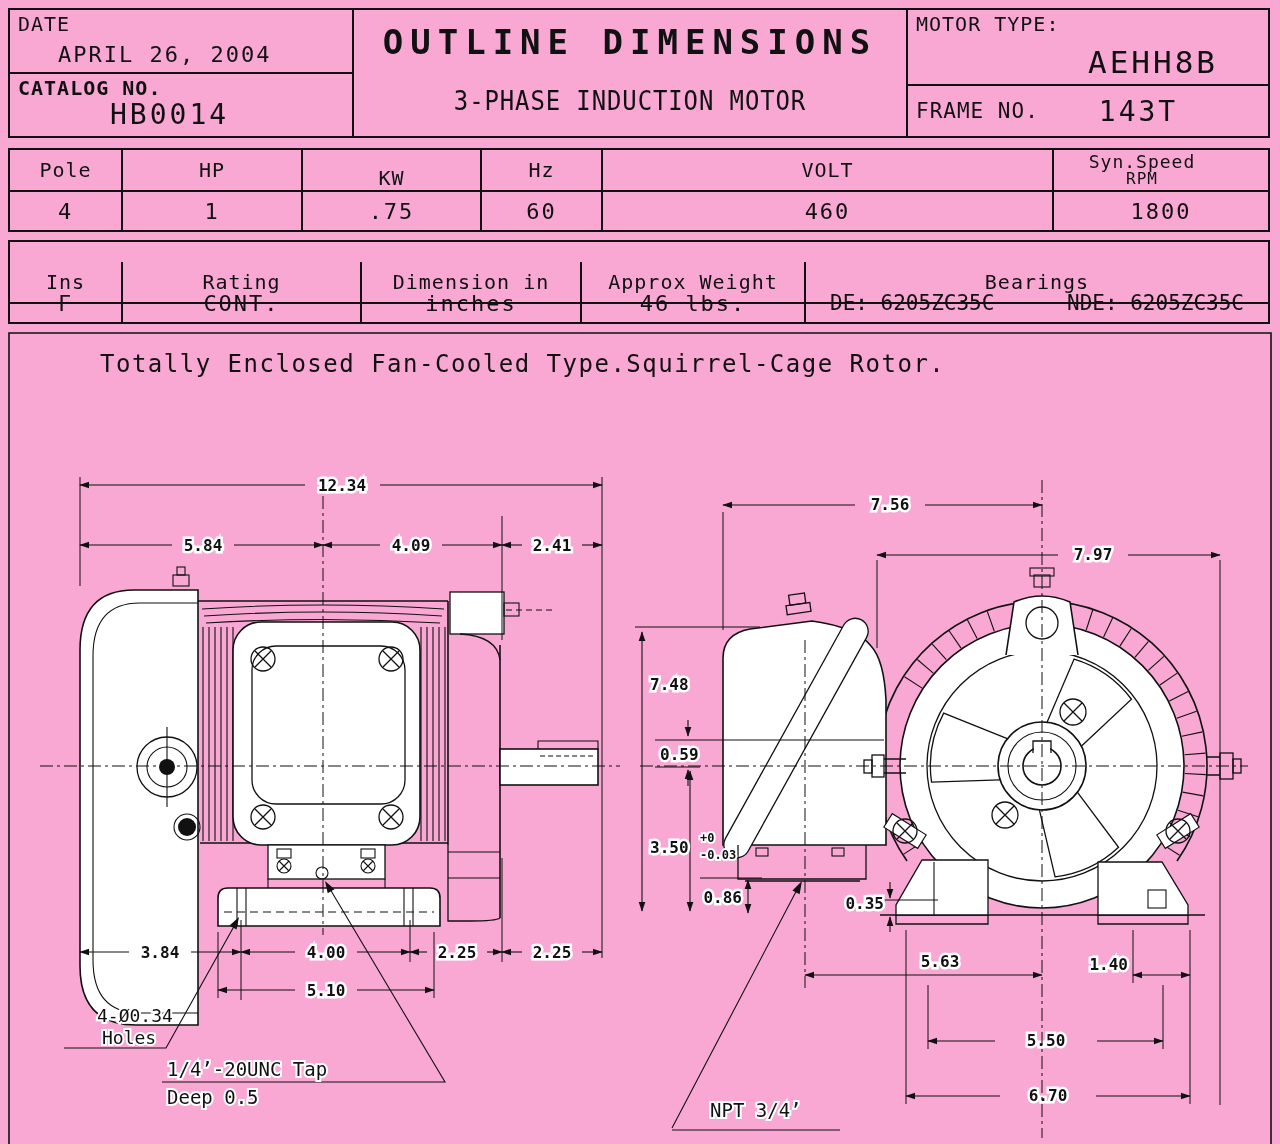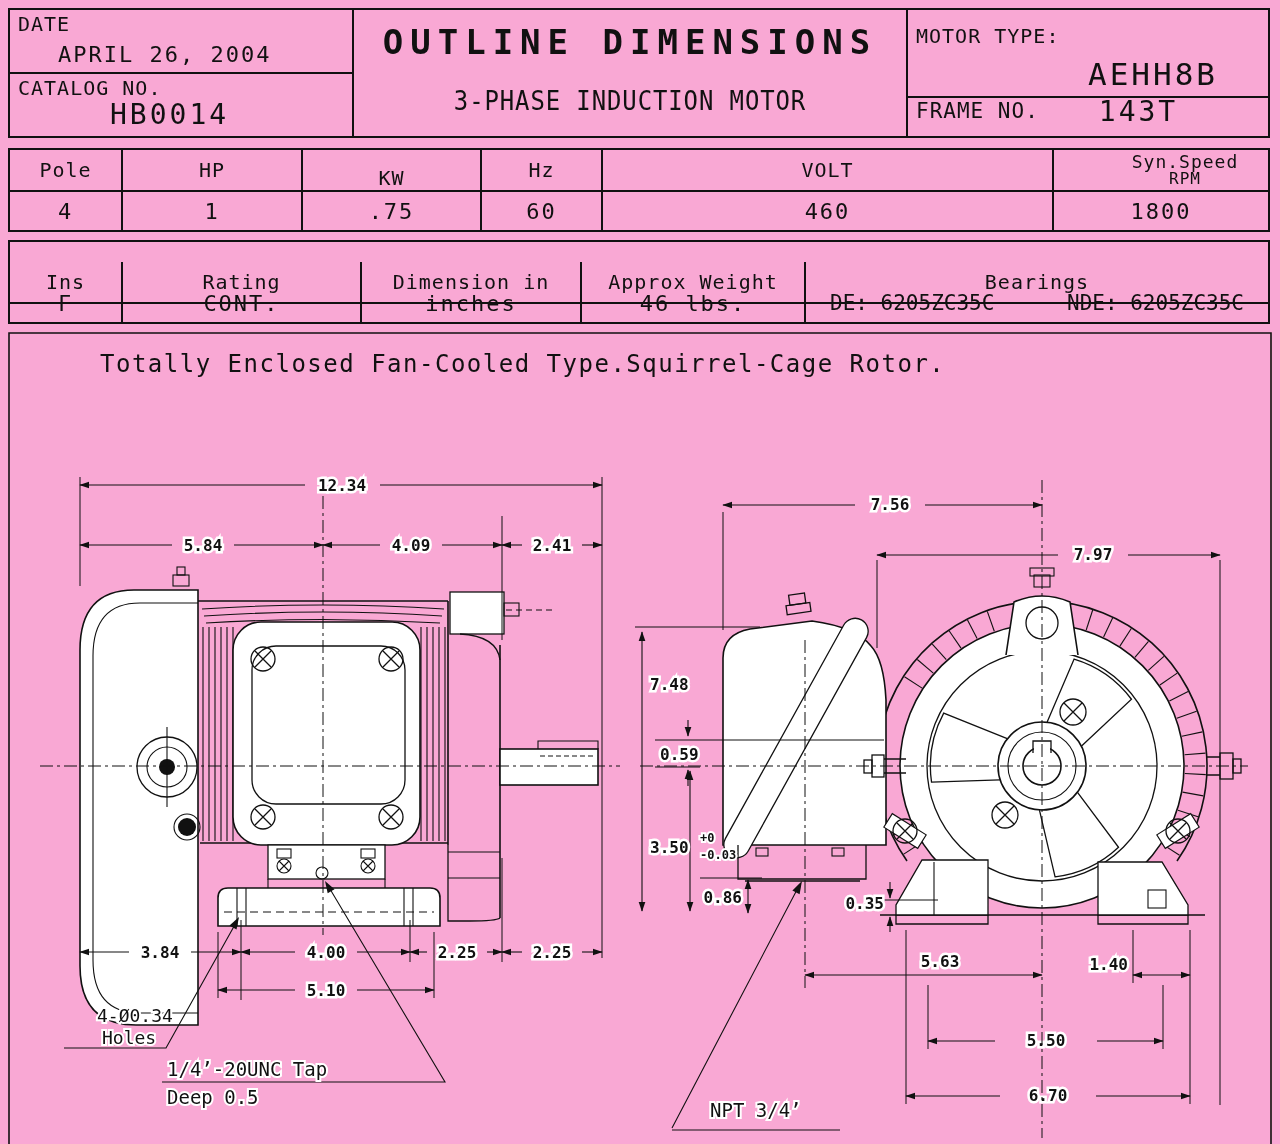--- a/index.html
+++ b/index.html
@@ -39,51 +39,51 @@
 <div class="page">
 
   <div class="abs bx" style="left:8px;top:8px;width:1262px;height:130px;">
 
     <div class="cell br" style="left:0;top:0;width:344px;height:126px;">
       <div class="cell bb" style="left:0;top:0;width:342px;height:64px;">
         <div class="abs lbl" style="left:8px;top:2px;">DATE</div>
         <div class="abs val22" style="left:48px;top:32px;">APRIL 26, 2004</div>
       </div>
       <div class="cell" style="left:0;top:64px;width:342px;height:62px;">
-        <div class="abs lbl" style="left:8px;top:2px;">CATALOG NO.</div>
+        <div class="abs lbl" style="left:8px;top:2px;font-weight:bold;">CATALOG NO.</div>
         <div class="abs val28" style="left:100px;top:24px;">HB0014</div>
       </div>
     </div>
 
     <div class="cell br" style="left:344px;top:0;width:554px;height:126px;">
       <div class="abs title1 ctr" style="left:0;top:12px;width:552px;">OUTLINE DIMENSIONS</div>
       <div class="abs title2 ctr" style="left:0;top:76px;width:552px;">3-PHASE INDUCTION MOTOR</div>
     </div>
 
     <div class="cell" style="left:898px;top:0;width:360px;height:126px;">
-      <div class="cell bb" style="left:0;top:0;width:360px;height:76px;margin-top:12px;">
+      <div class="cell bb" style="left:0;top:0;width:360px;height:76px;">
         <div class="abs lbl" style="left:8px;top:2px;">MOTOR TYPE:</div>
         <div class="abs" style="right:50px;top:34px;font-size:31px;letter-spacing:3px;">AEHH8B</div>
       </div>
       <div class="cell" style="left:0;top:76px;width:360px;height:50px;display:flex;align-items:center;">
         <span class="lbl" style="margin-left:8px;font-size:21px;">FRAME NO.</span>
         <span style="margin-left:60px;font-size:28px;letter-spacing:3px;">143T</span>
       </div>
     </div>
   </div>
 
   <div class="abs bx" style="left:8px;top:148px;width:1262px;height:84px;">
 
     <div class="cell bb" style="left:0;top:0;width:1258px;height:42px;">
       <div class="cell br ctr lbl" style="left:0;width:113px;height:40px;">Pole</div>
       <div class="cell br ctr lbl" style="left:113px;width:180px;height:40px;">HP</div>
       <div class="cell br ctr lbl" style="left:293px;width:179px;height:56px;">KW</div>
       <div class="cell br ctr lbl" style="left:472px;width:121px;height:40px;">Hz</div>
       <div class="cell br ctr lbl" style="left:593px;width:451px;height:40px;">VOLT</div>
-      <div class="cell ctr syn" style="left:1087px;width:176px;height:40px;border-radius:17px;">
+      <div class="cell ctr syn" style="left:1044px;width:176px;height:40px;border-radius:17px;">
         <div>
             <div>Syn.Speed</div>
              <div class="rpm">RPM</div>
           </div>
       </div>
     </div>
 
     <div class="cell" style="left:0;top:42px;width:1258px;height:38px;">
       <div class="cell br ctr val22" style="left:0;width:113px;height:38px;">4</div>
       <div class="cell br ctr val22" style="left:113px;width:180px;height:38px;">1</div>

